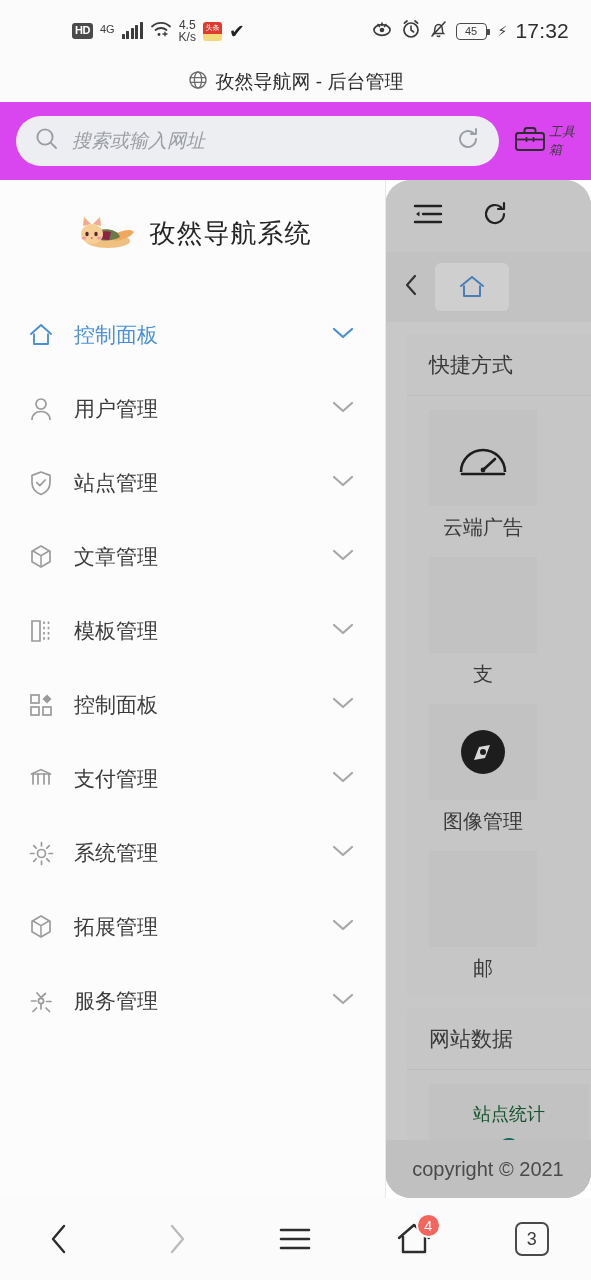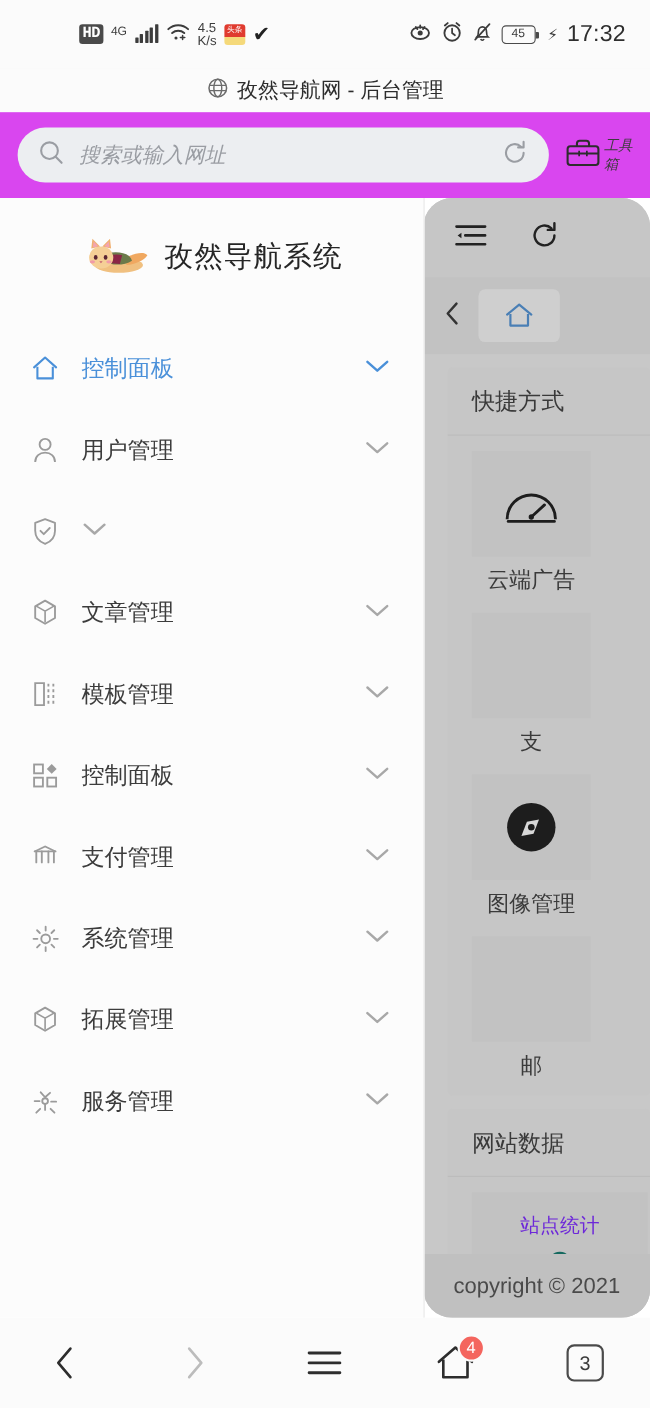--- a/index.html
+++ b/index.html
@@ -11,22 +11,22 @@
   #app { position: relative; width: 591px; height: 1280px; background: #fbfbfb; }
 
   
   .statusbar {
     height: 62px; display: flex; align-items: center;
     padding: 0 22px; background: #fbfbfb;
   }
   .sb-left { display: flex; align-items: center; gap: 7px; flex: 1; padding-left: 50px; }
   .sb-right { display: flex; align-items: center; gap: 8px; }
   .hd-badge {
-    background: #4a4a4a; color: #fff; font-size: 14px; font-weight: bold;
-    padding: 1px 3px; border-radius: 3px; letter-spacing: -0.5px; line-height: 1.2; font-family: Liberation Mono, monospace;
+    background: #4a4a4a; color: #fff; font-size: 11px; font-weight: bold;
+    padding: 1px 3px; border-radius: 3px; letter-spacing: -0.5px; line-height: 1.2;
   }
   .net-4g { font-size: 11px; color: #3c3c3c; align-self: flex-start; margin-top: 4px; }
   .bars { display: flex; align-items: flex-end; gap: 1.5px; height: 16px; }
   .bars i { width: 3px; background: #3c3c3c; border-radius: 0.5px; }
   .bars i:nth-child(1) { height: 5px; }
   .bars i:nth-child(2) { height: 8px; }
   .bars i:nth-child(3) { height: 11px; }
   .bars i:nth-child(4) { height: 14px; }
   .bars i:nth-child(5) { height: 17px; }
   .netspeed { font-size: 12px; color: #3c3c3c; line-height: 12px; text-align: center; }
@@ -98,21 +98,21 @@
     font-size: 21px; color: #3a3a3a; border-bottom: 1px solid #bcbcbc;
   }
   .c-grid { display: flex; flex-wrap: wrap; padding: 14px 0 14px 22px; gap: 16px; }
   .c-short { width: 108px; }
   .c-short .box {
     height: 96px; background: #c2c2c2; display: flex;
     align-items: center; justify-content: center;
   }
   .c-short .nm { font-size: 20px; color: #3a3a3a; text-align: center; padding-top: 8px; }
   .c-stat { margin: 14px 0 0 22px; padding: 18px 0 12px 0; background: #c2c2c2; width: 160px; text-align: center; }
-  .c-stat .t { font-size: 18px; color: #6d28d9; }
+  .c-stat .t { font-size: 18px; color: #14532d; }
   .c-stat .v { font-size: 42px; line-height: 54px; }
   .c-foot {
     position: absolute; bottom: 0; left: 0; right: 0; height: 58px;
     background: #c0c0c0; display: flex; align-items: center;
     justify-content: center; font-size: 20px; color: #4a4a4a;
   }
 
   
   .drawer {
     position: absolute; left: 0; top: 0; width: 386px; height: 1018px;
@@ -383,20 +383,21 @@
           </span>
         </div>
 
         <div class="mitem">
           <span class="ico">
             <svg width="24" height="26" viewBox="0 0 24 26">
                 <path d="M12 2l9 3.4v7.2C21 19 16.8 22.8 12 24.5 7.2 22.8 3 19 3 12.6V5.4z" fill="none" stroke="currentColor" stroke-width="1.7" stroke-linejoin="round"></path>
                 <path d="M7.8 12.6l3 3 5.4-5.6" fill="none" stroke="currentColor" stroke-width="1.7" stroke-linecap="round" stroke-linejoin="round"></path>
               </svg>
           </span>
+          <span class="lbl">站点管理</span>
           <span class="arw">
             <svg width="24" height="16" viewBox="0 0 24 16">
                 <path d="M3 4l9 8 9-8" fill="none" stroke="currentColor" stroke-width="2.2" stroke-linecap="round" stroke-linejoin="round"></path>
               </svg>
           </span>
         </div>
 
         <div class="mitem">
           <span class="ico">
             <svg width="24" height="26" viewBox="0 0 24 26">

